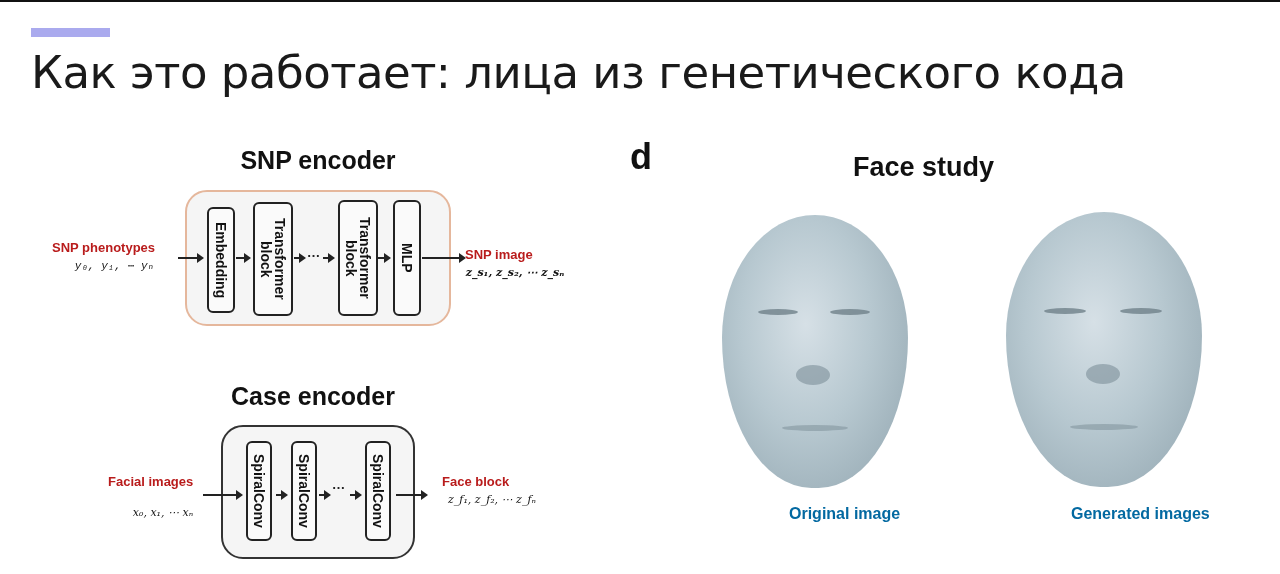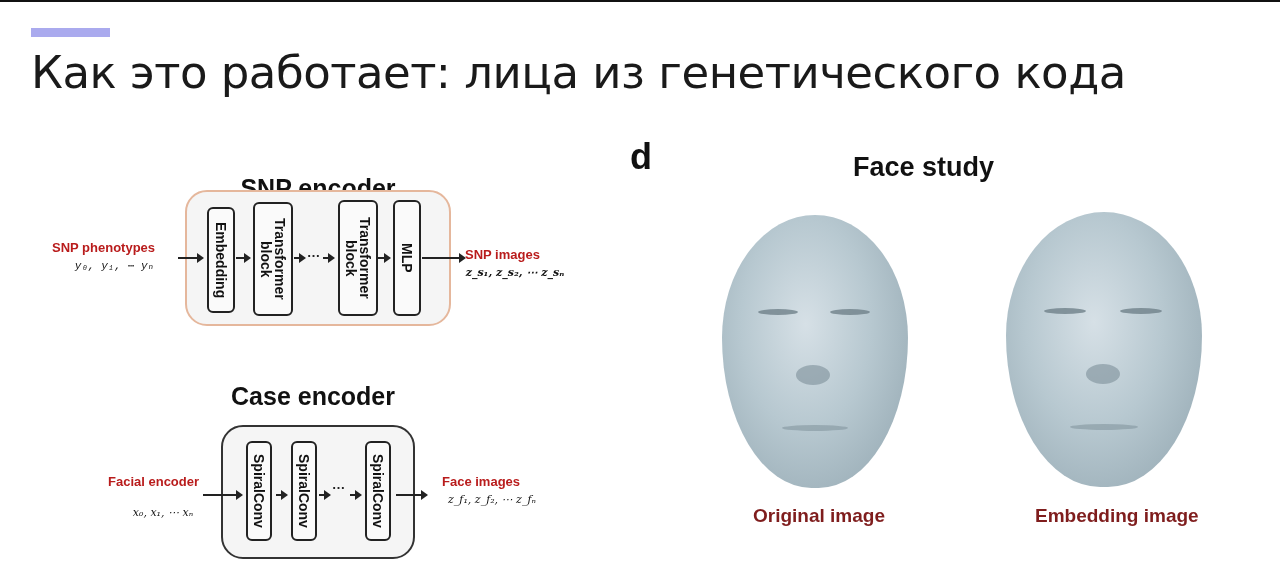--- a/index.html
+++ b/index.html
@@ -35,30 +35,30 @@
   .dots { position: absolute; font-weight: 700; font-size: 13px; color: #222; }
   .panel-letter { position: absolute; left: 630px; top: 136px; font-weight: 700; font-size: 36px; color: #111; }
   .case-title { position: absolute; left: 853px; top: 152px; font-weight: 700; font-size: 27px; color: #111; }
   .face {
     position: absolute; border-radius: 50% 50% 48% 48% / 45% 45% 55% 55%;
     background: radial-gradient(ellipse at 45% 40%, #d6e0e6 0%, #b7c8d0 45%, #8fa3ad 100%);
   }
   .face .eye { position: absolute; height: 6px; border-radius: 50%; background: #6f818a; opacity: 0.8; }
   .face .nose { position: absolute; width: 34px; height: 20px; border-radius: 50%; background: #7d909a; opacity: 0.6; }
   .face .mouth { position: absolute; height: 6px; border-radius: 50%; background: #8a9ca5; opacity: 0.7; }
-  .face-caption { position: absolute; font-weight: 700; font-size: 19px; color: #7f1d1d; white-space: nowrap; }
+  .face-caption { position: absolute; font-weight: 700; font-size: 16px; color: #0369a1; white-space: nowrap; margin-left: 36px; }
 </style>
 </head>
 <body>
 
 <div class="topline"></div>
 <div class="accent-bar"></div>
 <div class="slide-title">Как это работает: лица из генетического кода</div>
 
-<div class="enc-title" style="left:218px; top:146px; width:200px;margin-top:28px;">SNP encoder</div>
+<div class="enc-title" style="left:218px; top:146px; width:200px;">SNP encoder</div>
 <div class="enc-box snp-box"></div>
 <div class="io-label" style="left:52px; top:240px; width:125px;">SNP phenotypes</div>
 <div class="io-math" style="left:52px; top:259px; width:125px;font-family:Liberation Mono, monospace;">y₀, y₁, ⋯ yₙ</div>
 <div class="arrow" style="left:178px; top:257px; width:24px;"></div>
 
 <div class="block" style="left:207px; top:207px; width:24px; height:102px;">
     <span>Embedding</span>
   </div>
 <div class="arrow" style="left:236px; top:257px; width:13px;"></div>
 <div class="block" style="left:253px; top:202px; width:36px; height:110px;">
@@ -70,55 +70,55 @@
 <div class="arrow" style="left:323px; top:257px; width:10px;"></div>
 <div class="block" style="left:338px; top:200px; width:36px; height:112px;">
     <span>Transformer
 block</span>
   </div>
 <div class="arrow" style="left:378px; top:257px; width:11px;"></div>
 <div class="block" style="left:393px; top:200px; width:24px; height:112px;">
     <span>MLP</span>
   </div>
 <div class="arrow" style="left:422px; top:257px; width:42px;"></div>
-<div class="io-label" style="left:465px; top:247px; width:100px;">SNP images</div>
+<div class="io-label" style="left:465px; top:247px; width:100px;">SNP image</div>
 <div class="io-math" style="left:460px; top:266px; width:110px;font-weight:bold;">z_s₁, z_s₂, ⋯ z_sₙ</div>
 
 <div class="enc-title" style="left:213px; top:382px; width:200px;">Case encoder</div>
 <div class="enc-box face-box"></div>
-<div class="io-label" style="left:108px; top:474px; width:110px;">Facial encoder</div>
+<div class="io-label" style="left:108px; top:474px; width:110px;">Facial images</div>
 <div class="io-math" style="left:108px; top:492px; width:110px;margin-top:14px;">x₀, x₁, ⋯ xₙ</div>
 <div class="arrow" style="left:203px; top:494px; width:38px;"></div>
 
 <div class="block" style="left:246px; top:441px; width:22px; height:96px;">
     <span>SpiralConv</span>
   </div>
 <div class="arrow" style="left:276px; top:494px; width:10px;"></div>
 <div class="block" style="left:291px; top:441px; width:22px; height:96px;">
     <span>SpiralConv</span>
   </div>
 <div class="arrow" style="left:319px; top:494px; width:10px;"></div>
 <div class="dots" style="left:332px; top:480px;">⋯</div>
 <div class="arrow" style="left:350px; top:494px; width:10px;"></div>
 <div class="block" style="left:365px; top:441px; width:22px; height:96px;">
     <span>SpiralConv</span>
   </div>
 <div class="arrow" style="left:396px; top:494px; width:30px;"></div>
-<div class="io-label" style="left:442px; top:474px; width:100px;">Face images</div>
+<div class="io-label" style="left:442px; top:474px; width:100px;">Face block</div>
 <div class="io-math" style="left:437px; top:493px; width:110px;">z_f₁, z_f₂, ⋯ z_fₙ</div>
 
 <div class="panel-letter">d</div>
 <div class="case-title">Face study</div>
 
 <div class="face" style="left:722px; top:215px; width:186px; height:273px;">
   <div class="eye" style="left:36px; top:94px; width:40px;"></div>
   <div class="eye" style="left:108px; top:94px; width:40px;"></div>
   <div class="nose" style="left:74px; top:150px;"></div>
   <div class="mouth" style="left:60px; top:210px; width:66px;"></div>
 </div>
 <div class="face" style="left:1006px; top:212px; width:196px; height:275px;">
   <div class="eye" style="left:38px; top:96px; width:42px;"></div>
   <div class="eye" style="left:114px; top:96px; width:42px;"></div>
   <div class="nose" style="left:80px; top:152px;"></div>
   <div class="mouth" style="left:64px; top:212px; width:68px;"></div>
 </div>
 <div class="face-caption" style="left:753px; top:505px;">Original image</div>
-<div class="face-caption" style="left:1035px; top:505px;">Embedding image</div>
+<div class="face-caption" style="left:1035px; top:505px;">Generated images</div>
 
 </body></html>

